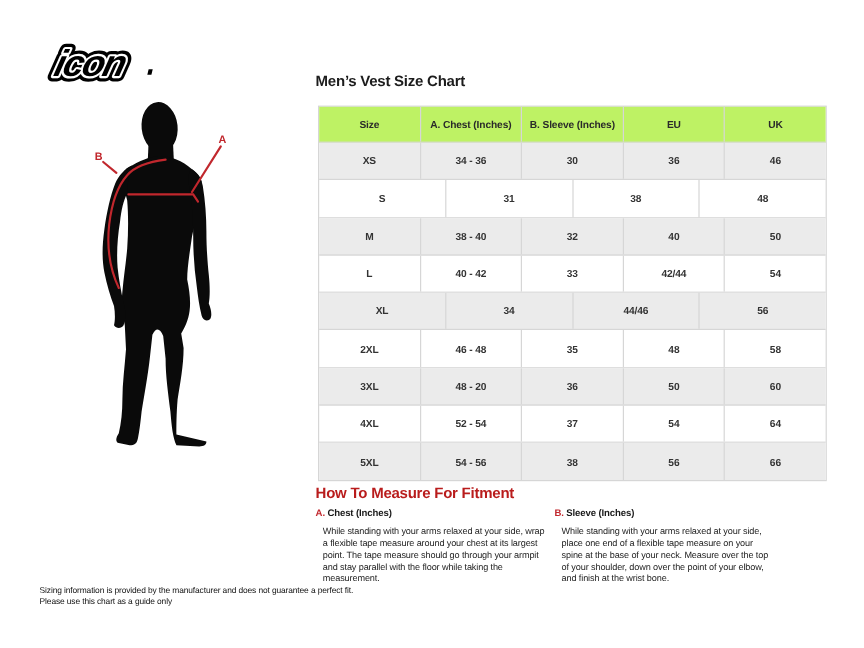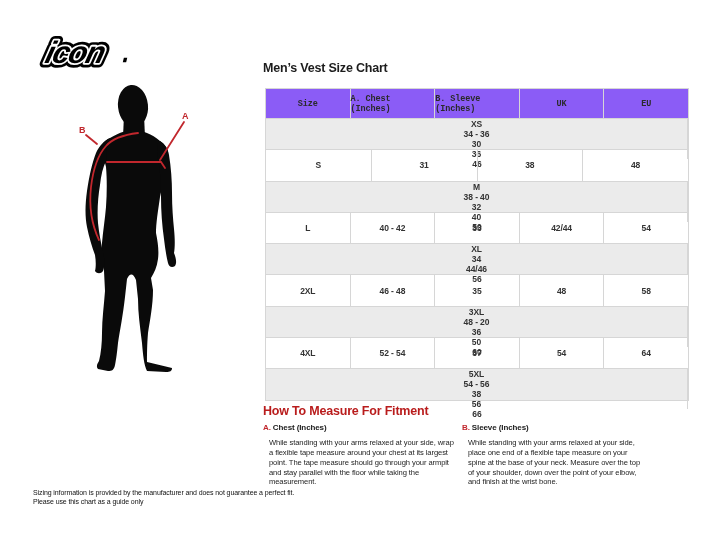--- a/index.html
+++ b/index.html
@@ -10,22 +10,22 @@
   #logo{position:absolute;left:36px;top:30px;}
 
   
   #figure{position:absolute;left:50px;top:75px;}
 
   
   #chart-title{position:absolute;left:263px;top:61px;font-size:12.5px;font-weight:bold;color:#1c1c1c;letter-spacing:-0.2px;text-align:right;}
   #size-table{position:absolute;left:265px;top:88px;width:424px;border:1px solid #d6d6d6;box-sizing:border-box;background:#fff;}
   .t-row{display:flex;border-bottom:1px solid #d6d6d6;height:30.3px;}
   .t-row:last-child{border-bottom:none;text-align:right;}
-  .t-row.header{height:29px;background:#8b5cf6;font-family:Liberation Mono, monospace;}
-  .t-row.alt{background:#ebebeb;flex-direction:column;}
+  .t-row.header{height:29px;background:#bef264;}
+  .t-row.alt{background:#ebebeb;}
   .t-cell{flex:1;display:flex;align-items:center;justify-content:center;border-right:1px solid #d6d6d6;font-size:8.5px;font-weight:bold;color:#333;letter-spacing:-0.1px;}
   .t-cell:last-child{border-right:none;}
   .t-row.header .t-cell{color:#2a2a2a;}
 
   
   #measure-title{position:absolute;left:263px;top:404px;font-size:12.5px;font-weight:bold;color:#b91c1c;letter-spacing:-0.2px;}
   .m-col{position:absolute;top:423px;}
   #measure-chest{left:263px;width:198px;}
   #measure-sleeve{left:462px;width:186px;}
   .m-label{font-size:8px;font-weight:bold;color:#1a1a1a;margin-bottom:2px;letter-spacing:-0.1px;}
@@ -86,22 +86,22 @@
       <text x="132" y="44">A</text>
     </g>
   </svg>
 
   <div id="chart-title">Men’s Vest Size Chart</div>
   <div id="size-table">
       <div class="t-row header">
         <div class="t-cell">Size</div>
         <div class="t-cell">A. Chest (Inches)</div>
         <div class="t-cell">B. Sleeve (Inches)</div>
+        <div class="t-cell">EU</div>
         <div class="t-cell">UK</div>
-        <div class="t-cell">EU</div>
       </div>
       <div class="t-row alt">
         <div class="t-cell">XS</div>
         <div class="t-cell">34 - 36</div>
         <div class="t-cell">30</div>
         <div class="t-cell">36</div>
         <div class="t-cell">46</div>
       </div>
       <div class="t-row ">
         <div class="t-cell">S</div>

